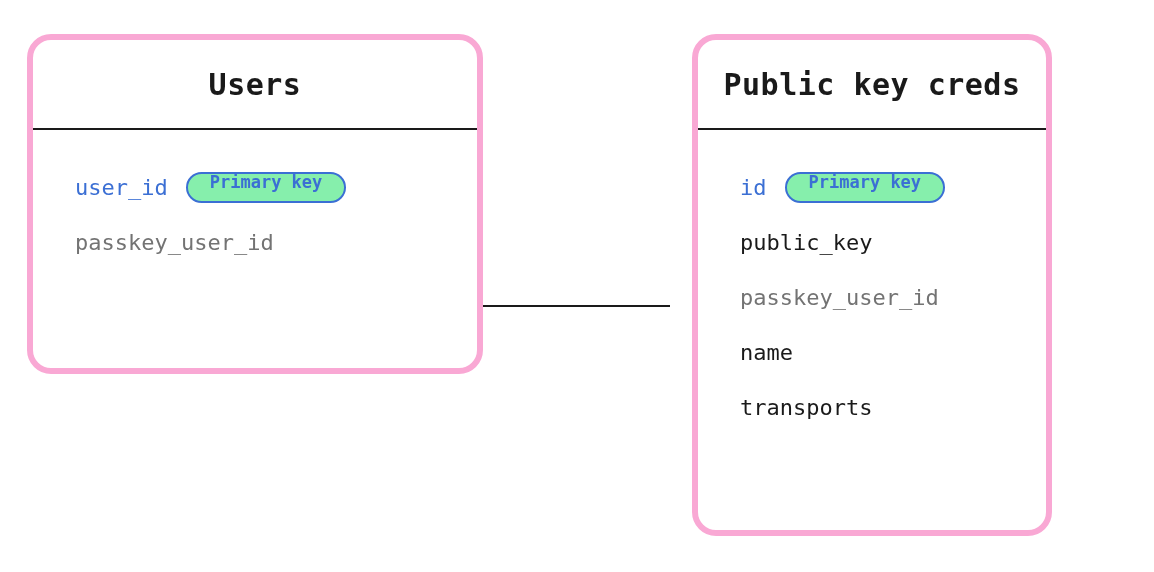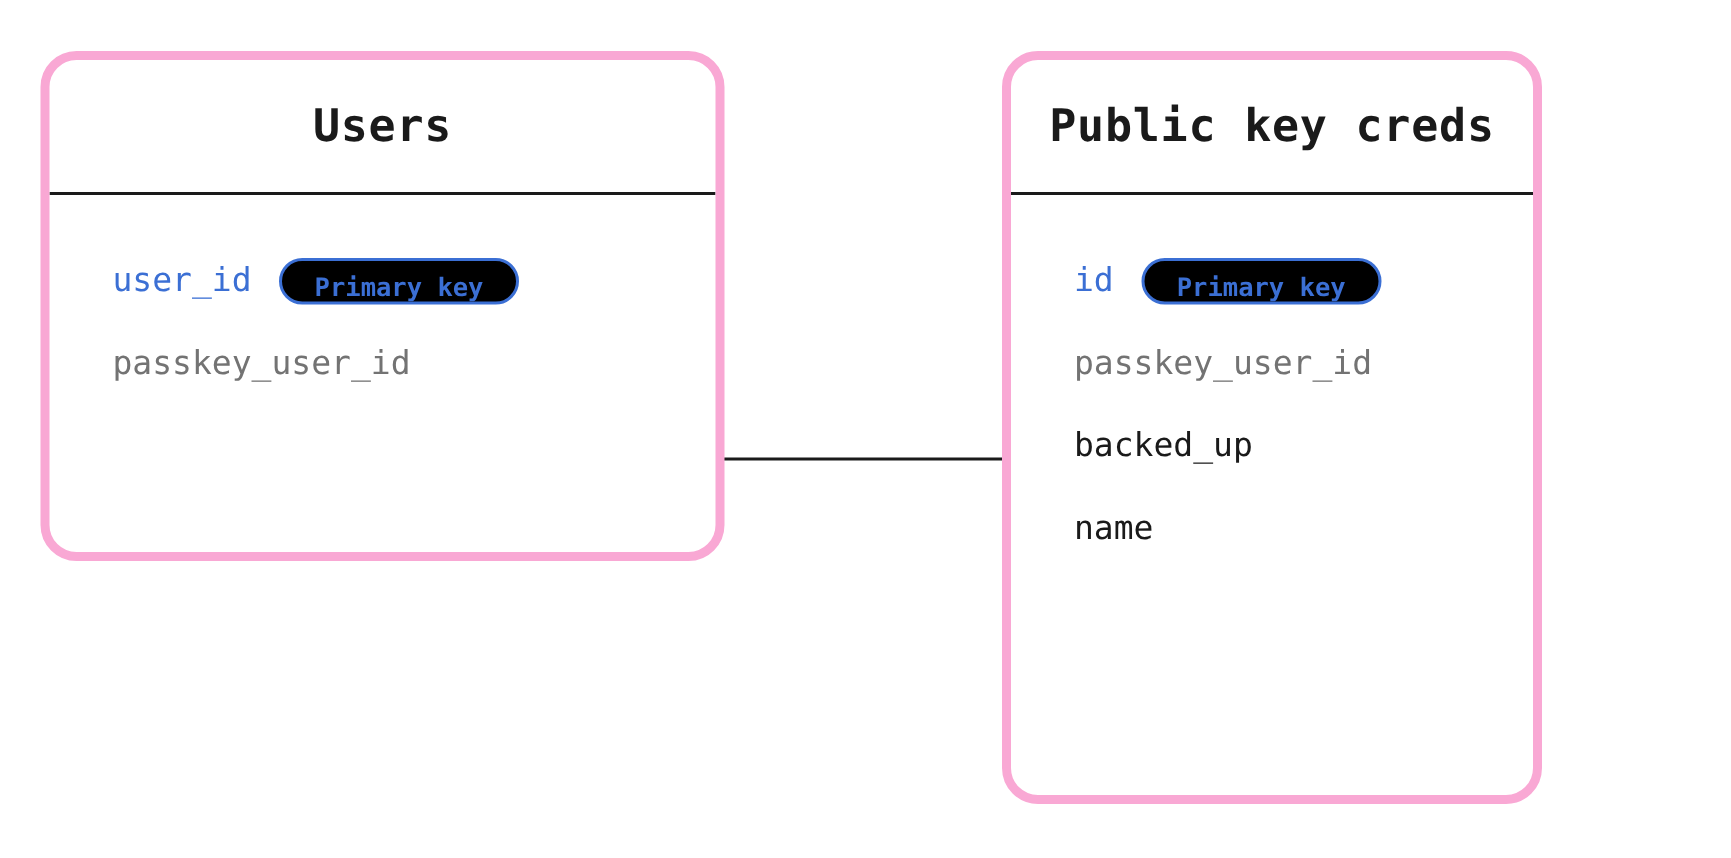--- a/index.html
+++ b/index.html
@@ -84,28 +84,28 @@
     line-height: 1;
   }
 
   .field-name.pk-color   { color: #3b6fd4; }
   .field-name.fk-color   { color: #737373; }
 
   
   .pk-badge {
     margin-left: 18px;
     display: inline-flex;
-    align-items: flex-end;
+    align-items: flex-start;
     justify-content: center;
     box-sizing: border-box;
     height: 31px;
     padding: 0 22px;
     border: 2px solid #3b6fd4;
     border-radius: 999px;
-    background: #000000;
+    background: #86efac;
   }
 
   .pk-badge-label {
     font-family: "DejaVu Sans Mono", "Liberation Mono", monospace;
     font-size: 17px;
     font-weight: 700;
     color: #3b6fd4;
     letter-spacing: 0px;
     white-space: nowrap;
     line-height: 1;
@@ -134,45 +134,48 @@
       </div>
 
 
       <div class="field-row">
         <span class="field-name fk-color">passkey_user_id</span>
       </div>
 
     </div>
   </div>
 
-  <div class="entity" style="left:668px; top:34px; width:360px; height:502px;">
+  <div class="entity" style="left:692px; top:34px; width:360px; height:502px;">
 
     <div class="entity-header">
       <div class="entity-title">Public key creds</div>
     </div>
 
     <div class="entity-fields">
 
       <div class="field-row">
         <span class="field-name pk-color">id</span>
         <span class="pk-badge">
           <span class="pk-badge-label">Primary key</span>
         </span>
       </div>
 
+      <div class="field-row">
+        <span class="field-name">public_key</span>
+      </div>
 
       <div class="field-row">
         <span class="field-name fk-color">passkey_user_id</span>
       </div>
 
-      <div class="field-row">
-        <span class="field-name">backed_up</span>
-      </div>
 
       <div class="field-row">
         <span class="field-name">name</span>
       </div>
 
+      <div class="field-row">
+        <span class="field-name">transports</span>
+      </div>
 
     </div>
   </div>
 
 </div>
 
 </body></html>

